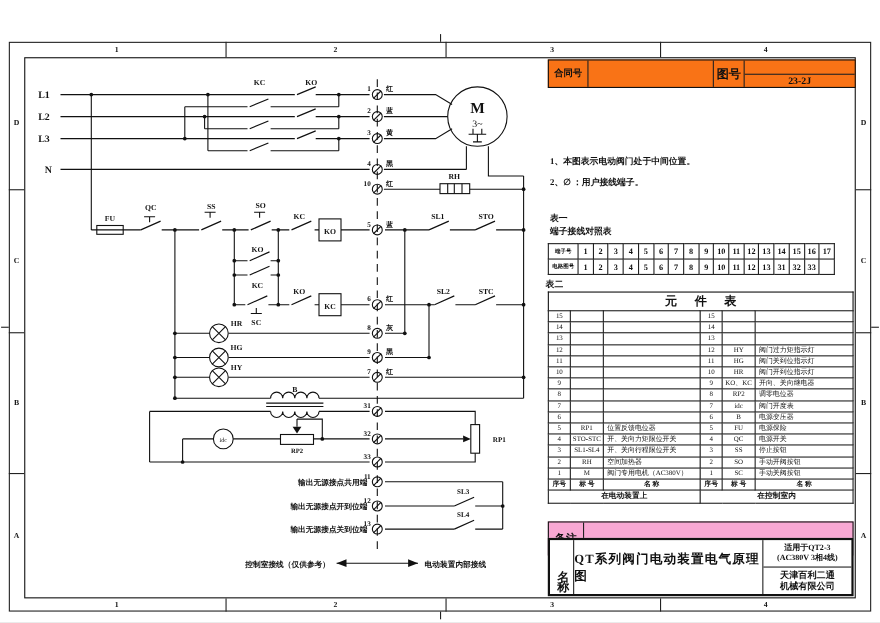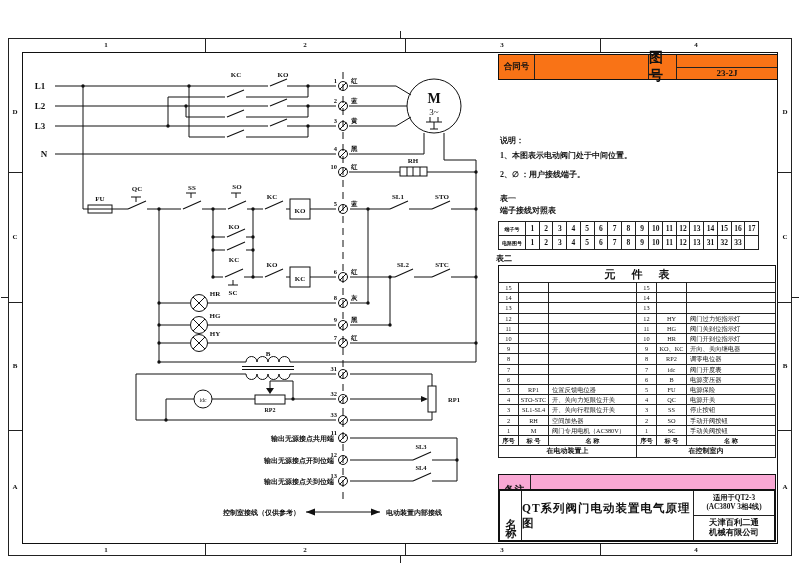--- a/index.html
+++ b/index.html
@@ -10,21 +10,21 @@
   .ln{position:absolute;background:#222}
   .zlabel{position:absolute;font-size:7px;font-weight:bold;transform:translate(-50%,-50%)}
   .outer{position:absolute;left:8px;top:38px;width:784px;height:518px;border:1px solid #222}
   .inner{position:absolute;left:22px;top:52px;width:756px;height:492px;border:1.5px solid #111}
   .tick{position:absolute;background:#222}
 
   
   .strip{position:absolute;left:498px;top:54px;width:280px;height:26px;border:1.6px solid #111;display:flex;background:#f97316}
   .strip .c1{width:36px;border-right:1px solid #222;font-size:8.5px;font-weight:bold;display:flex;align-items:center;justify-content:center}
   .strip .c2{flex:1;border-right:1px solid #222}
-  .strip .c3{width:28px;border-right:1px solid #222;font-size:14px;font-weight:bold;display:flex;align-items:center;justify-content:center}
+  .strip .c3{width:28px;border-right:1px solid #222;font-size:11px;font-weight:bold;display:flex;align-items:center;justify-content:center}
   .strip .stack{width:100px;display:flex;flex-direction:column}
   .strip .stk1{flex:1;border-bottom:1px solid #222}
   .strip .stk2{flex:1;font-size:9px;font-weight:bold;display:flex;align-items:center;justify-content:center}
 
   .notes{position:absolute;left:500px;top:136px;font-size:8px;font-weight:bold;line-height:1.15;width:270px}
   .notes .nl1{margin-top:6px}
   .notes .nl2{margin-top:10px}
 
   .small{position:absolute;font-size:8px;font-weight:bold}
 
@@ -350,21 +350,20 @@
     <div class="c1">合同号</div>
     <div class="c2"></div>
     <div class="c3">图号</div>
     <div class="stack">
       <div class="stk1"></div>
       <div class="stk2">23-2J</div>
     </div>
   </div>
 
   <div class="notes">
-    <div>说明：</div>
     <div class="nl1">1、本图表示电动阀门处于中间位置。</div>
     <div class="nl2">2、∅ ：用户接线端子。</div>
   </div>
 
   <div class="small" style="left:500px;top:193px">表一</div>
   <div class="small" style="left:500px;top:205px">端子接线对照表</div>
   <table class="t1">
     <tbody>
       <tr>
         <td class="t1h">端子号</td>

